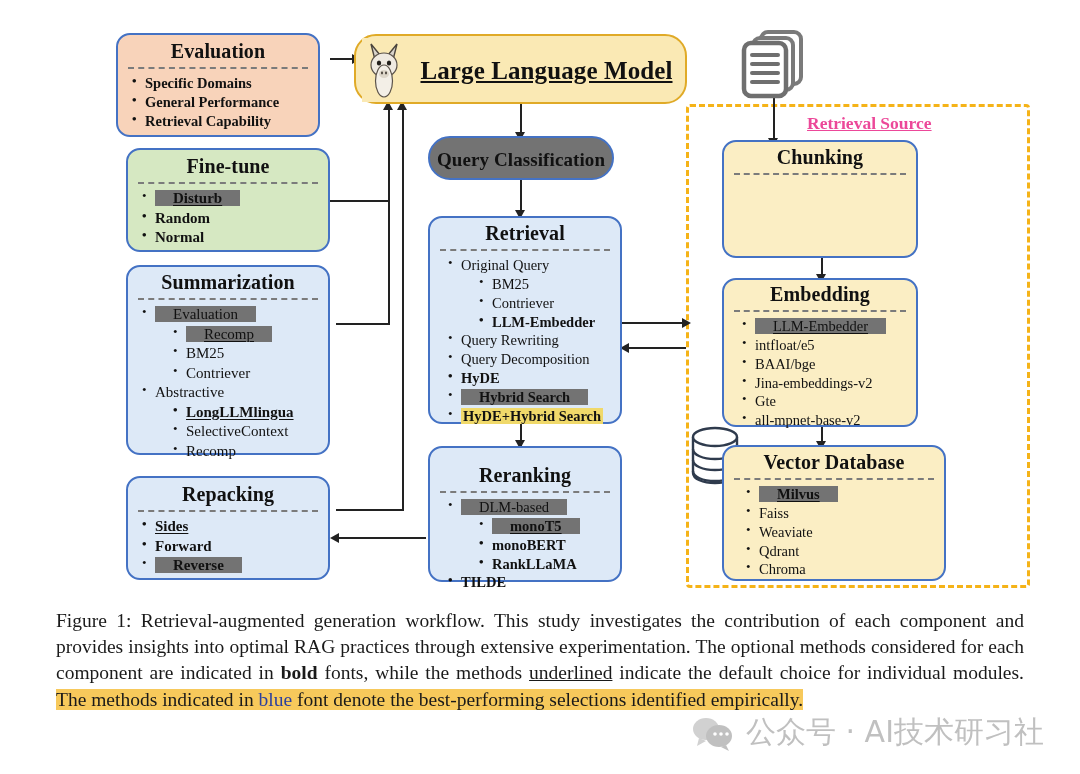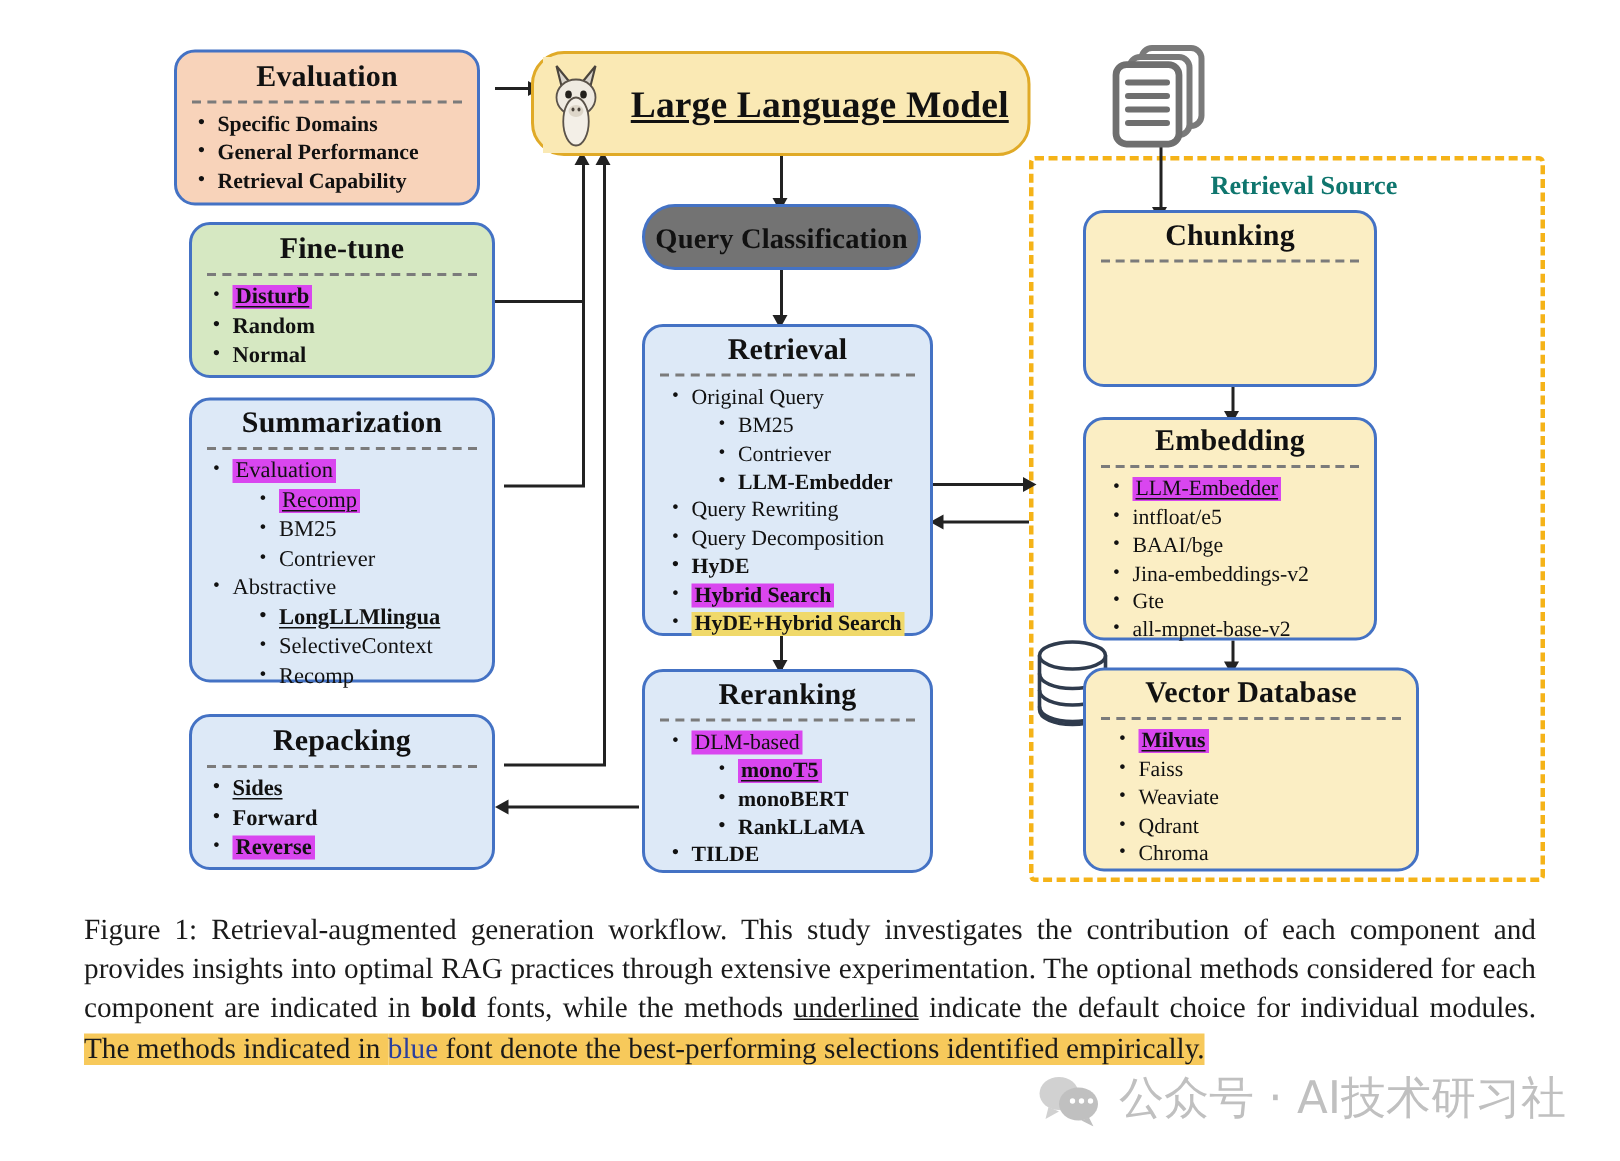--- a/index.html
+++ b/index.html
@@ -11,21 +11,21 @@
   .node{position:absolute;box-sizing:border-box;border:2.2px solid #4472c4;
         border-radius:14px;background:#dde9f7;}
   .node.rounded-pill{border-radius:22px;}
   .node-title{text-align:center;font-weight:bold;letter-spacing:.1px;}
   .divider{border-top:2px dashed #7b7b7b;margin:4px 10px 5px 10px;}
   .items{padding:0 6px 4px 12px;}
   .li{position:relative;padding-left:15px;line-height:1.30;white-space:nowrap;}
   .li::before{content:"\2022";position:absolute;left:2px;top:-1px;font-size:13px;}
   .li.sub{padding-left:46px;}
   .li.sub::before{left:33px;}
-  .hl{background:#d946ef;padding:0 2px;}
+  .hl{background:#737373;padding:0 18px;}
   .hl2{background:#f0d96a;padding:0 2px;}
   .b{font-weight:bold;}
   .u{text-decoration:underline;text-underline-offset:2px;}
 
   
   .fill-peach{background:#f8d3ba;}
   .fill-green{background:#d6e8c2;}
   .fill-blue{background:#dde9f7;}
   .fill-yellow{background:#fae9b4;}
   .fill-cream{background:#fbeec4;}
@@ -36,21 +36,21 @@
   .ln.h{height:2px;}
   .ln.v{width:2px;}
   .arrow{position:absolute;width:0;height:0;}
   .arrow.up{border-left:5.5px solid transparent;border-right:5.5px solid transparent;border-bottom:9px solid #222;}
   .arrow.down{border-left:5.5px solid transparent;border-right:5.5px solid transparent;border-top:9px solid #222;}
   .arrow.left{border-top:5.5px solid transparent;border-bottom:5.5px solid transparent;border-right:9px solid #222;}
   .arrow.right{border-top:5.5px solid transparent;border-bottom:5.5px solid transparent;border-left:9px solid #222;}
 
   
   .dashed-region{position:absolute;border:3px dashed #f5b318;border-radius:4px;}
-  .region-label{position:absolute;color:#0f766e;font-weight:bold;}
+  .region-label{position:absolute;color:#ec4899;font-weight:bold;text-decoration:underline;}
 
   
   .caption{position:absolute;left:56px;top:608px;width:968px;
            font-size:19.5px;line-height:1.345;text-align:justify;color:#1a1a1a;}
   .cap-hl{background:#f7c95b;}
   .cap-blue{color:#2b3f9e;}
 
   
   .watermark{position:absolute;left:690px;top:712px;display:flex;align-items:center;
              gap:10px;color:#bdbdbd;font-size:30px;
@@ -203,21 +203,21 @@
       <div class="li sub b">LLM-Embedder</div>
       <div class="li">Query Rewriting</div>
       <div class="li">Query Decomposition</div>
       <div class="li b">HyDE</div>
       <div class="li"><span class="hl b">Hybrid Search</span></div>
       <div class="li"><span class="hl2 b">HyDE+Hybrid Search</span></div>
     </div>
   </div>
 
   <div class="node fill-blue" style="left:428px;top:446px;width:194px;height:136px;">
-    <div class="node-title" style="font-size:20px;padding-top:4px;">Reranking</div>
+    <div class="node-title" style="font-size:20px;padding-top:16px;">Reranking</div>
     <div class="divider"></div>
     <div class="items" style="font-size:14.5px;padding-left:16px;">
       <div class="li"><span class="hl">DLM-based</span></div>
       <div class="li sub"><span class="hl b u">monoT5</span></div>
       <div class="li sub b">monoBERT</div>
       <div class="li sub b">RankLLaMA</div>
       <div class="li b">TILDE</div>
     </div>
   </div>
 

